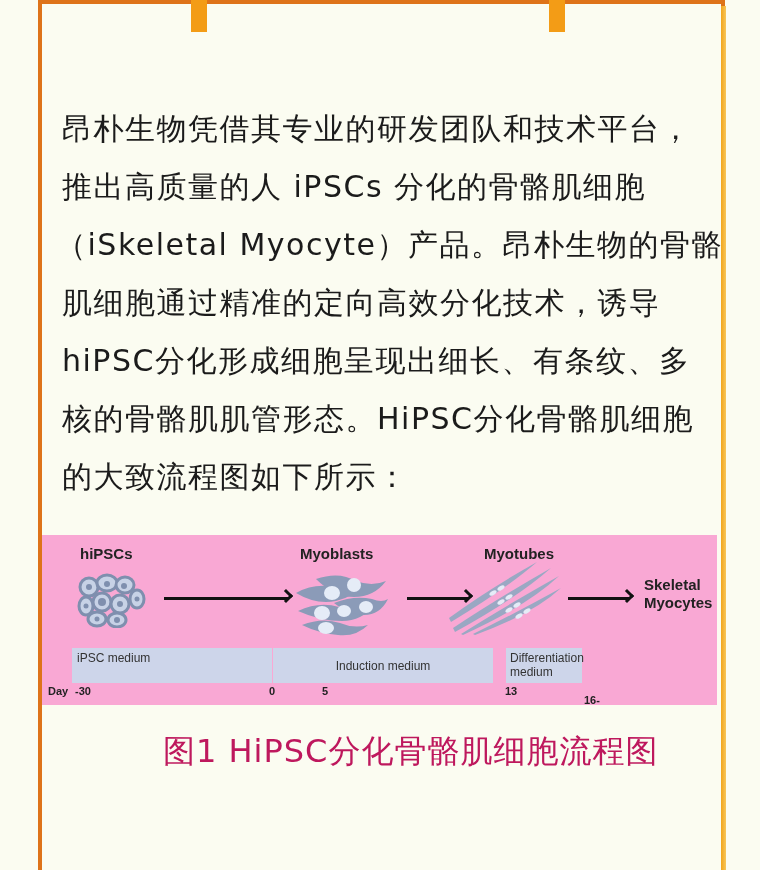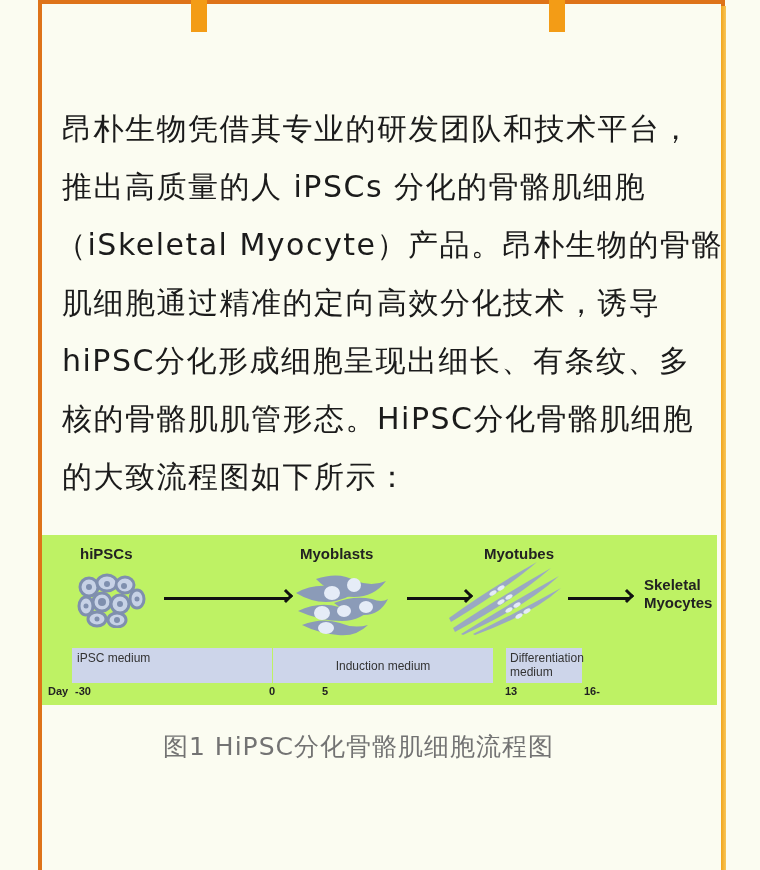--- a/index.html
+++ b/index.html
@@ -24,21 +24,21 @@
   .tab.left { left: 191px; }
   .tab.right { left: 549px; }
   .para {
     position: absolute; left: 62px; top: 100px; width: 640px;
     font-size: 30px; line-height: 58px; letter-spacing: 1.5px;
     color: #1b1b1b;
   }
   .para .line { display: block; white-space: nowrap; height: 58px; }
   .figure {
     position: absolute; left: 42px; top: 535px; width: 675px; height: 170px;
-    background: #bef264;
+    background: #f9a8d4;
   }
   .stage-label {
     position: absolute; font-family: "Liberation Sans", sans-serif;
     font-weight: bold; font-size: 15px; color: #222;
   }
   .arrow {
     position: absolute; height: 3px; background: #111;
   }
   .arrow::after {
     content: ""; position: absolute; right: -2px; top: -6px;
@@ -49,21 +49,21 @@
     position: absolute; top: 113px; height: 35px; background: #cdd5ea;
     font-family: "Liberation Sans", sans-serif; font-size: 12px; color: #333;
     box-sizing: border-box;
   }
   .day-label {
     position: absolute; top: 150px; font-family: "Liberation Sans", sans-serif;
     font-weight: bold; font-size: 11px; color: #222;
   }
   .caption {
     position: absolute; left: 163px; top: 730px;
-    font-size: 25px; letter-spacing: 1px; color: #737373; white-space: nowrap;
+    font-size: 32px; letter-spacing: 1px; color: #be185d; white-space: nowrap;
   }
 </style>
 </head>
 <body>
 
 <div class="frame"></div>
 <div class="frame-shadow"></div>
 <div class="tab left"></div>
 <div class="tab right"></div>
 
@@ -162,16 +162,16 @@
   <div class="medium-bar" style="left:464px; width:76px; padding:3px 4px; line-height:14px;">
     <div>Differentiation</div>
     <div>medium</div>
   </div>
 
   <div class="day-label" style="left:6px;">Day</div>
   <div class="day-label" style="left:33px;">-30</div>
   <div class="day-label" style="left:227px;">0</div>
   <div class="day-label" style="left:280px;">5</div>
   <div class="day-label" style="left:463px;">13</div>
-  <div class="day-label" style="left:542px;">16-</div>
+  <div class="day-label" style="left:542px;margin-top:9px;">16-</div>
 </div>
 
 <div class="caption">图1  HiPSC分化骨骼肌细胞流程图</div>
 
 </body></html>

